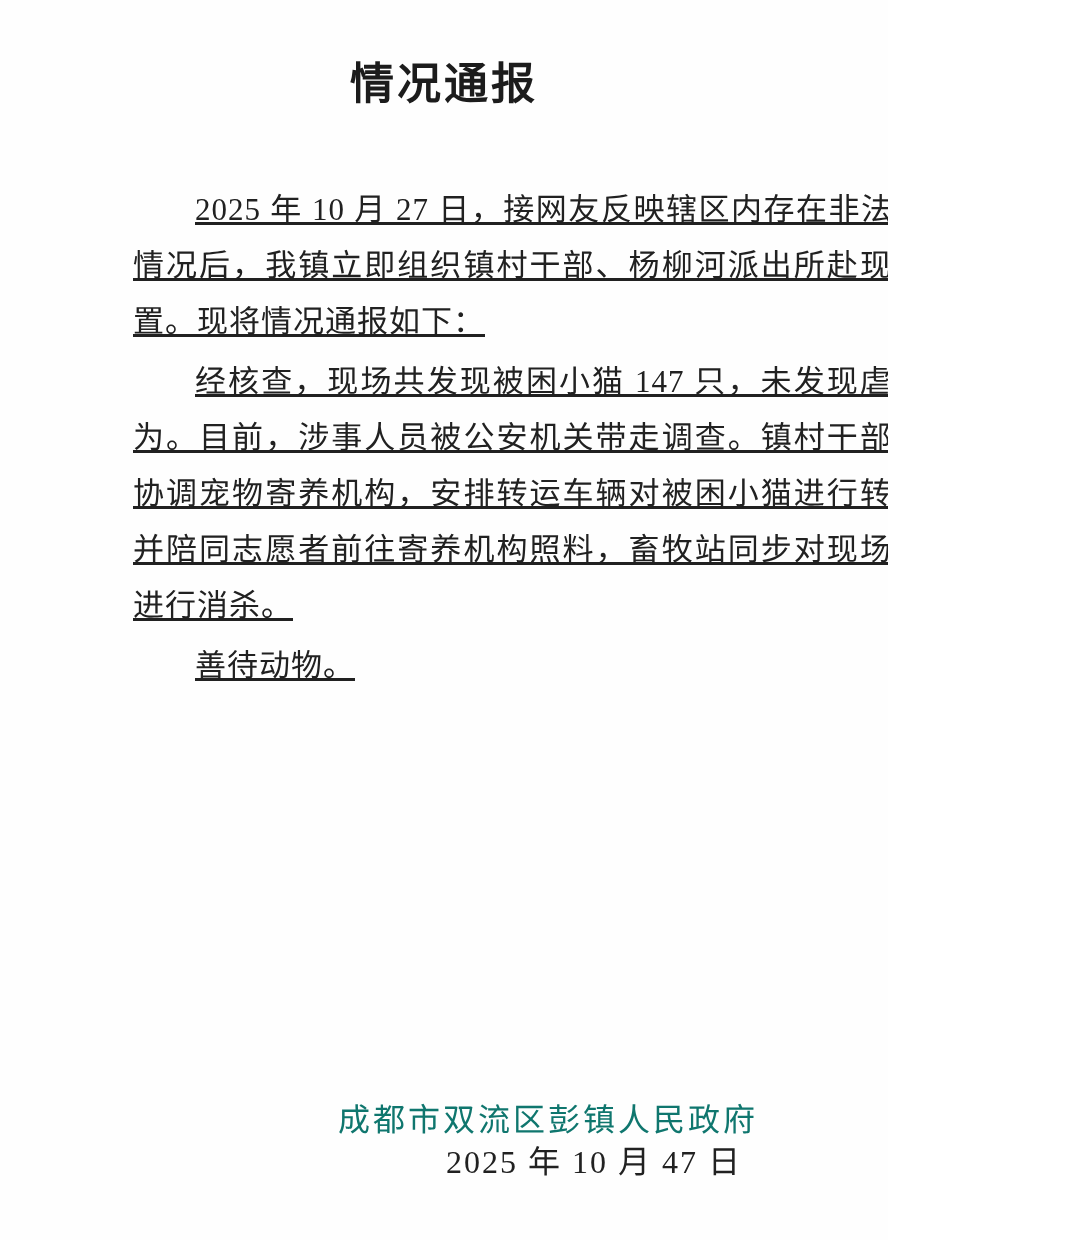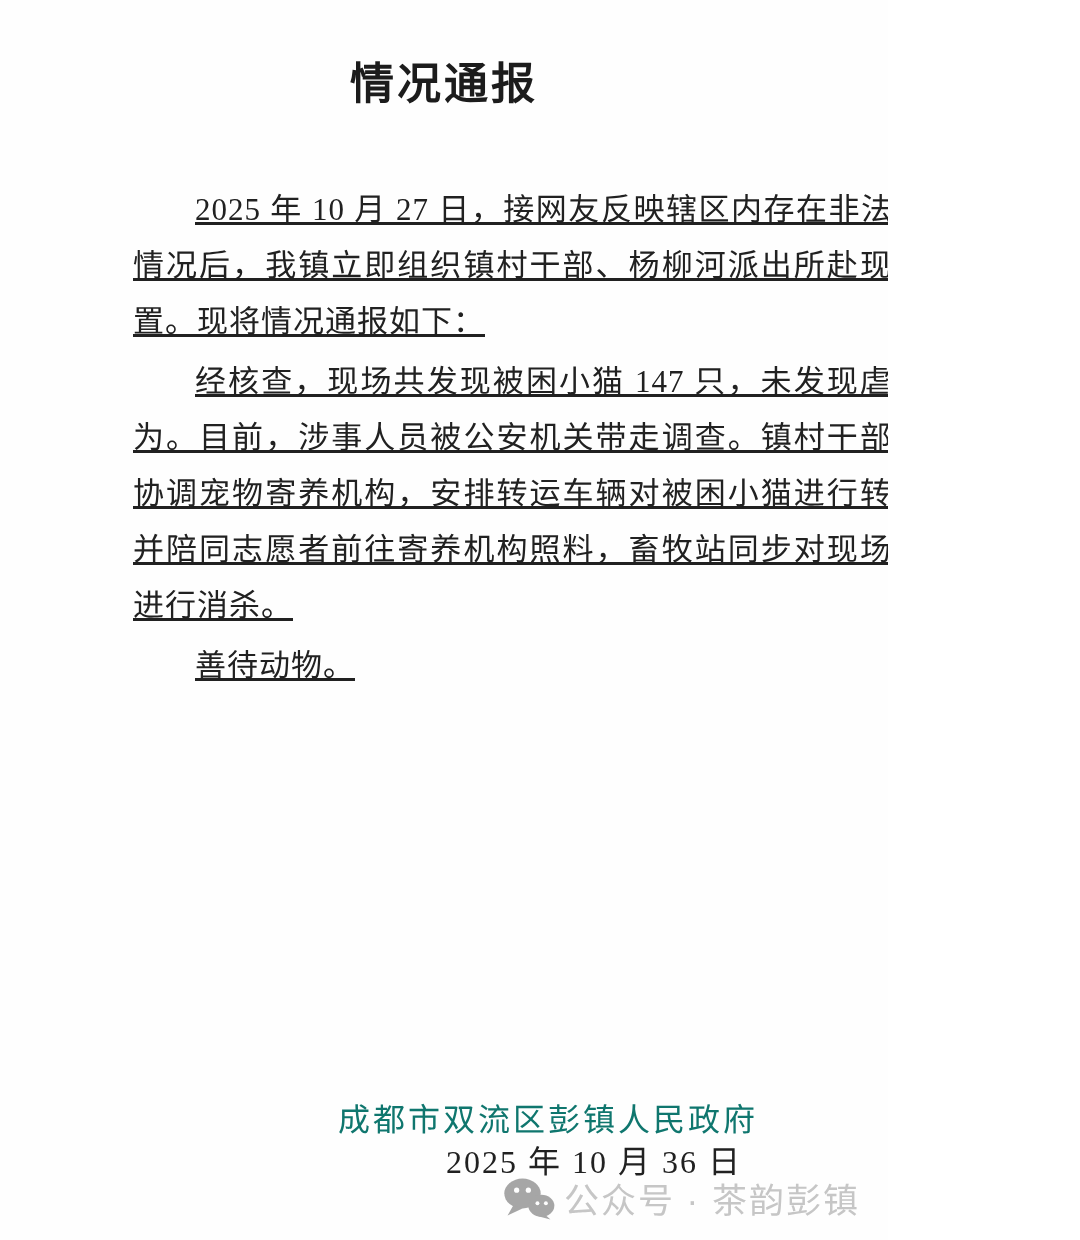--- a/index.html
+++ b/index.html
@@ -88,35 +88,16 @@
   <h1 class="doc-title">情况通报</h1>
 
   <div class="doc-body">
     <p>2025 年 10 月 27 日，接网友反映辖区内存在非法囤猫情况后，我镇立即组织镇村干部、杨柳河派出所赴现场处置。现将情况通报如下：</p>
     <p>经核查，现场共发现被困小猫 147 只，未发现虐猫行为。目前，涉事人员被公安机关带走调查。镇村干部积极协调宠物寄养机构，安排转运车辆对被困小猫进行转移，并陪同志愿者前往寄养机构照料，畜牧站同步对现场环境进行消杀。</p>
     <p>善待动物。</p>
   </div>
 
   <div class="doc-signature">成都市双流区彭镇人民政府</div>
 
-  <div class="doc-date">2025 年 10 月 36 日</div>
+  <div class="doc-date">2025 年 10 月 47 日</div>
 
-  <div class="watermark">
-    <span class="wm-icon">
-      <svg width="52" height="44" viewBox="0 0 80 66" xmlns="http://www.w3.org/2000/svg" aria-hidden="true">
-        <g fill="#a6a6a6">
-          <ellipse cx="30" cy="26" rx="28" ry="23"></ellipse>
-          <path d="M16 44 L7 60 L30 49 Z"></path>
-          <ellipse cx="59" cy="45" rx="20" ry="17"></ellipse>
-          <path d="M64 58 L73 66 L54 61 Z"></path>
-        </g>
-        <g fill="#fefefe">
-          <circle cx="21" cy="21" r="4"></circle>
-          <circle cx="39" cy="21" r="4"></circle>
-          <circle cx="53" cy="41" r="3"></circle>
-          <circle cx="66" cy="41" r="3"></circle>
-        </g>
-      </svg>
-    </span>
-    <span>公众号 · 茶韵彭镇</span>
-  </div>
 
 </div>
 
 </body></html>

